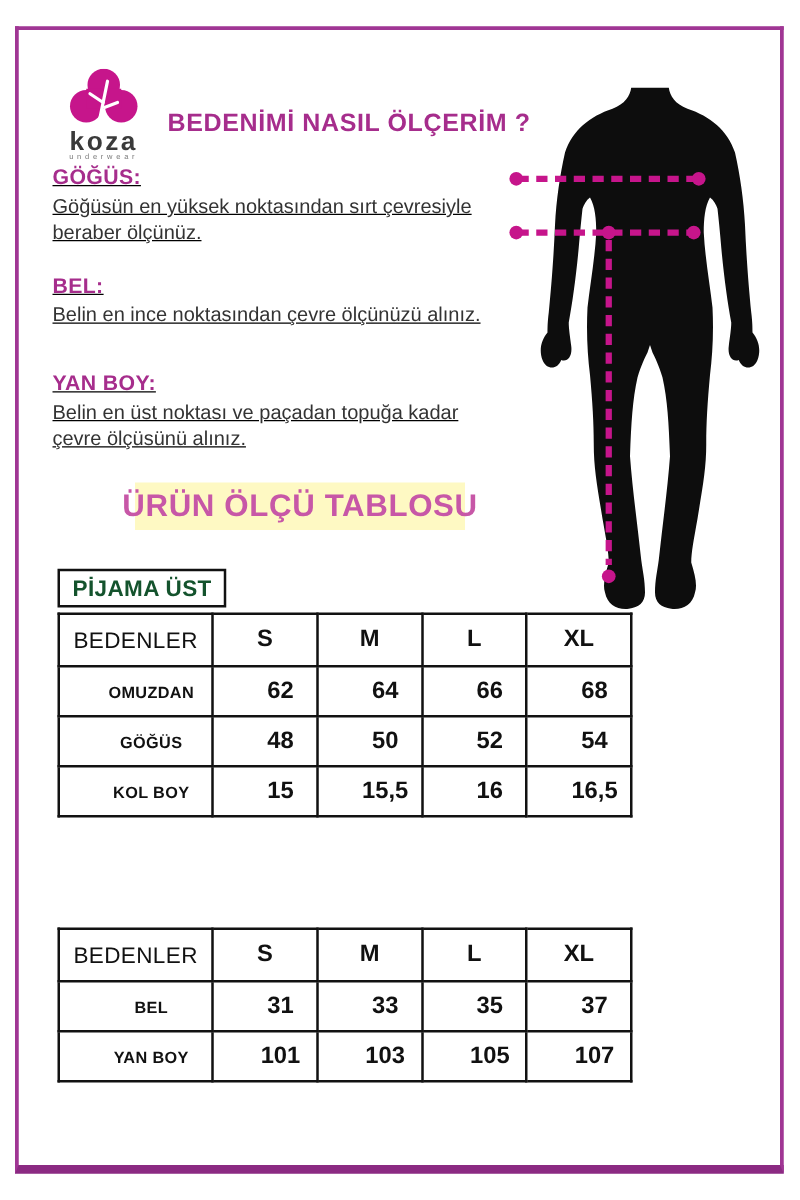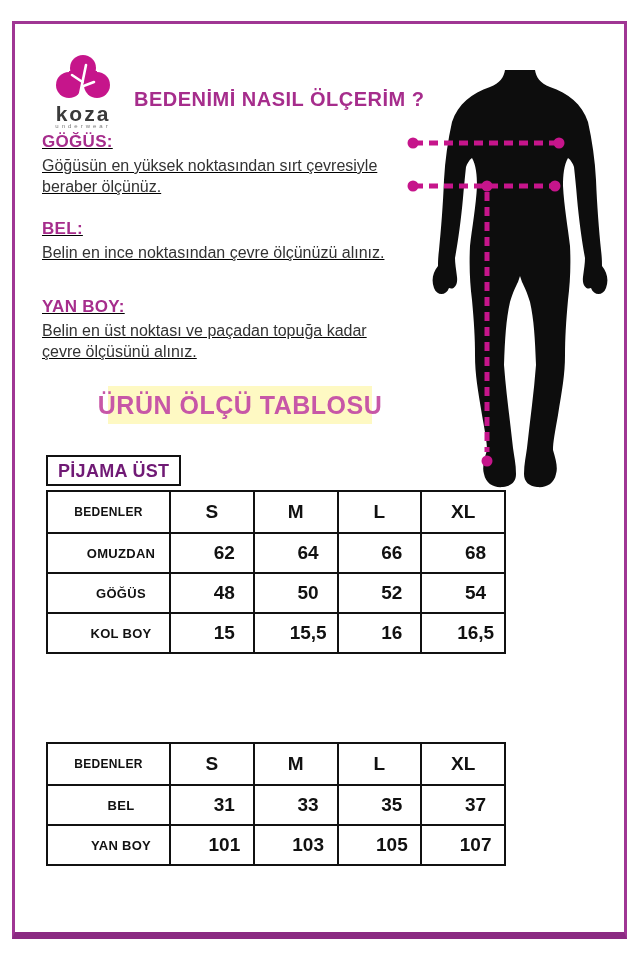--- a/index.html
+++ b/index.html
@@ -29,36 +29,36 @@
   .banner{
     position:absolute;left:108px;top:386px;width:264px;height:38px;
     background:#fef9c3;color:#C757A7;font-size:25px;font-weight:bold;letter-spacing:.5px;
     display:flex;align-items:center;justify-content:center;white-space:nowrap;
   }
   
   .figure{position:absolute;left:400px;top:70px;width:212px;height:420px;}
   
   .tbl-title{
     position:absolute;left:46px;height:26px;padding:1px 10px 0 10px;border:2px solid #111;
-    background:#fff;font-size:18px;font-weight:bold;color:#701a75;display:flex;align-items:center;
+    background:#fff;font-size:18px;font-weight:bold;color:#14532d;display:flex;align-items:center;
     letter-spacing:.3px;white-space:nowrap;
   }
   .tt-1{top:455px;} .tt-2{top:710px;}
   .size-table{
     position:absolute;left:46px;width:460px;border-collapse:collapse;table-layout:fixed;
   }
   .st-1{top:490px;} .st-2{top:742px;}
   .size-table td,.size-table th{
     border:2px solid #111;text-align:center;vertical-align:middle;color:#111;background:#fff;
     padding:0;
   }
   .size-table .c0{width:121px;}
   .size-table .hdr-row th{height:40px;}
   .size-table .data-row td{height:38px;padding-left:25px;}
-  .h-bedenler{font-size:12px;font-weight:bold;letter-spacing:.3px;}
+  .h-bedenler{font-size:18px;font-weight:normal;letter-spacing:.3px;}
   .h-size{font-size:19px;font-weight:bold;}
   .row-label{font-size:13px;font-weight:bold;letter-spacing:.3px;}
   .cell-val{font-size:19px;font-weight:bold;}
 </style>
 </head>
 <body>
 
 <div id="canvas">
 
   <div class="frame"></div>

